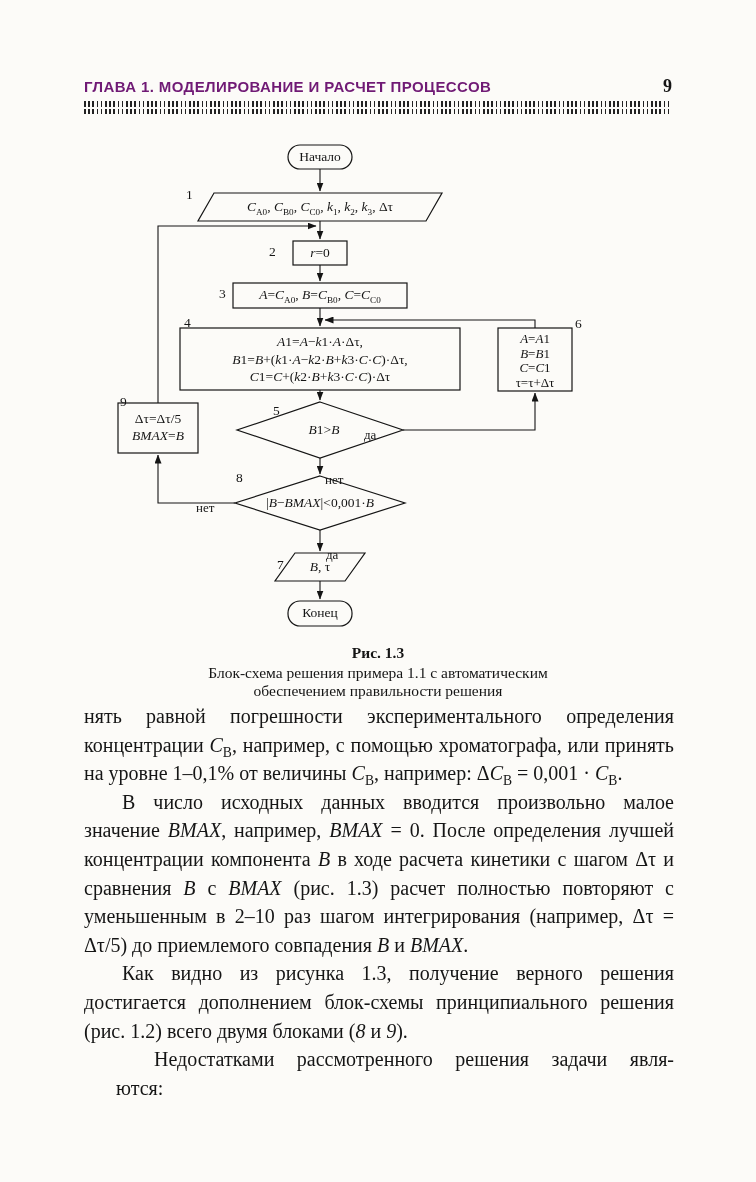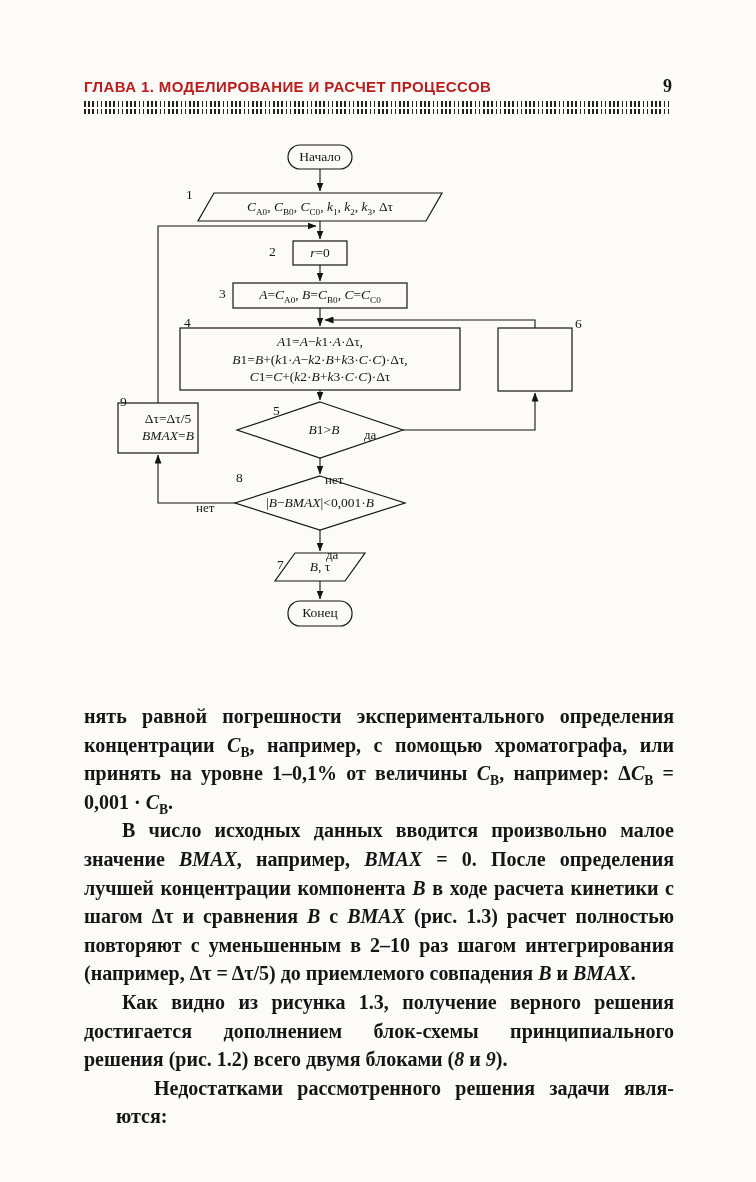--- a/index.html
+++ b/index.html
@@ -16,21 +16,21 @@
   sub { font-size:0.68em; line-height:0; }
   i { font-style:italic; }
 
   
   .running-header {
     position:absolute; top:76px; left:84px; width:588px;
     display:flex; justify-content:space-between; align-items:baseline;
   }
   .chapter-title {
     font-family:"Liberation Sans","DejaVu Sans",sans-serif;
-    font-weight:bold; font-size:15px; letter-spacing:0.4px; color:#b91c1c;
+    font-weight:bold; font-size:15px; letter-spacing:0.4px; color:#701a75;
   }
   .page-number { font-weight:bold; font-size:18px; }
   .header-rule { position:absolute; top:101px; left:84px; width:588px; }
   .tick-row {
     height:6px;
     background:repeating-linear-gradient(90deg,#222 0 1.6px, transparent 1.6px 4.2px);
   }
   .tick-row.r2 { height:4.5px; margin-top:2px; }
 
   
@@ -46,21 +46,21 @@
   .fc-br { position:absolute; font-size:13px;margin-top:12px; }
 
   
   .fig-caption { position:absolute; top:644px; left:84px; width:588px; text-align:center; }
   .cap-title { font-weight:bold; font-size:15.5px; margin-bottom:2px; }
   .cap-line  { font-size:15.5px; line-height:18px; }
 
   
   .body-text {
     position:absolute; top:702px; left:84px; width:590px;
-    font-size:20px; line-height:28.6px; text-align:justify;font-weight:bold;
+    font-size:20px; line-height:28.6px; text-align:justify;
   }
   .body-text p { text-align:justify; }
   .body-text p.ind { text-indent:38px; }
   .body-text p.brk { text-align-last:justify;margin-left:32px; }
 </style>
 </head>
 <body>
 
 <div class="page">
 
@@ -111,23 +111,29 @@
 
     <div class="fc-c" style="left:232px;top:19px">Начало</div>
     <div class="fc-c" style="left:232px;top:69px"><i>C</i><sub>A0</sub>, <i>C</i><sub>B0</sub>, <i>C</i><sub>C0</sub>, <i>k</i><sub>1</sub>, <i>k</i><sub>2</sub>, <i>k</i><sub>3</sub>, Δτ</div>
     <div class="fc-c" style="left:232px;top:115px"><i>r</i>=0</div>
     <div class="fc-c" style="left:232px;top:157px"><i>A</i>=<i>C</i><sub>A0</sub>, <i>B</i>=<i>C</i><sub>B0</sub>, <i>C</i>=<i>C</i><sub>C0</sub></div>
     <div class="fc-ml" style="left:92px;top:195px;width:280px;line-height:17.5px">
       <div><i>A</i>1=<i>A</i>−<i>k</i>1·<i>A</i>·Δτ,</div>
       <div><i>B</i>1=<i>B</i>+(<i>k</i>1·<i>A</i>−<i>k</i>2·<i>B</i>+<i>k</i>3·<i>C</i>·<i>C</i>)·Δτ,</div>
       <div><i>C</i>1=<i>C</i>+(<i>k</i>2·<i>B</i>+<i>k</i>3·<i>C</i>·<i>C</i>)·Δτ</div>
     </div>
+    <div class="fc-ml" style="left:410px;top:194px;width:74px;line-height:14.6px;font-size:13px">
+      <div><i>A</i>=<i>A</i>1</div>
+      <div><i>B</i>=<i>B</i>1</div>
+      <div><i>C</i>=<i>C</i>1</div>
+      <div>τ=τ+Δτ</div>
+    </div>
     <div class="fc-c" style="left:236px;top:292px"><i>B</i>1&gt;<i>B</i></div>
     <div class="fc-c" style="left:232px;top:365px">|<i>B</i>−<i>BMAX</i>|&lt;0,001·<i>B</i></div>
-    <div class="fc-ml" style="left:40px;top:273px;width:80px;line-height:16.5px">
+    <div class="fc-ml" style="left:30px;top:273px;width:80px;line-height:16.5px">
       <div>Δτ=Δτ/5</div>
       <div><i>BMAX</i>=<i>B</i></div>
     </div>
     <div class="fc-c" style="left:232px;top:429px"><i>B</i>, τ</div>
     <div class="fc-c" style="left:232px;top:475px">Конец</div>
 
     <div class="fc-n" style="left:98px;top:49px">1</div>
     <div class="fc-n" style="left:181px;top:106px">2</div>
     <div class="fc-n" style="left:131px;top:148px">3</div>
     <div class="fc-n" style="left:96px;top:177px">4</div>
@@ -136,20 +142,25 @@
     <div class="fc-n" style="left:189px;top:419px">7</div>
     <div class="fc-n" style="left:148px;top:332px">8</div>
     <div class="fc-n" style="left:32px;top:256px">9</div>
 
     <div class="fc-br" style="left:276px;top:277px">да</div>
     <div class="fc-br" style="left:237px;top:322px">нет</div>
     <div class="fc-br" style="left:108px;top:350px">нет</div>
     <div class="fc-br" style="left:238px;top:397px">да</div>
   </div>
 
+  <div class="fig-caption">
+    <div class="cap-title">Рис. 1.3</div>
+    <div class="cap-line">Блок-схема решения примера 1.1 с автоматическим</div>
+    <div class="cap-line">обеспечением правильности решения</div>
+  </div>
 
   <div class="body-text">
     <p>нять равной погрешности экспериментального определения концентрации <i>C</i><sub>B</sub>, например, с помощью хроматографа, или принять на уровне 1–0,1% от величины <i>C</i><sub>B</sub>, например: Δ<i>C</i><sub>B</sub> = 0,001 · <i>C</i><sub>B</sub>.</p>
     <p class="ind">В число исходных данных вводится произвольно малое значение <i>BMAX</i>, например, <i>BMAX</i> = 0. После определения лучшей концентрации компонента <i>B</i> в ходе расчета кинетики с шагом Δτ и сравнения <i>B</i> с <i>BMAX</i> (рис. 1.3) расчет полностью повторяют с уменьшенным в 2–10 раз шагом интегрирования (например, Δτ = Δτ/5) до приемлемого совпадения <i>B</i> и <i>BMAX</i>.</p>
     <p class="ind">Как видно из рисунка 1.3, получение верного решения достигается дополнением блок-схемы принципиального решения (рис. 1.2) всего двумя блоками (<i>8</i> и <i>9</i>).</p>
     <p class="ind brk">Недостатками рассмотренного решения задачи явля-<br>ются:</p>
   </div>
 
 </div>
 

